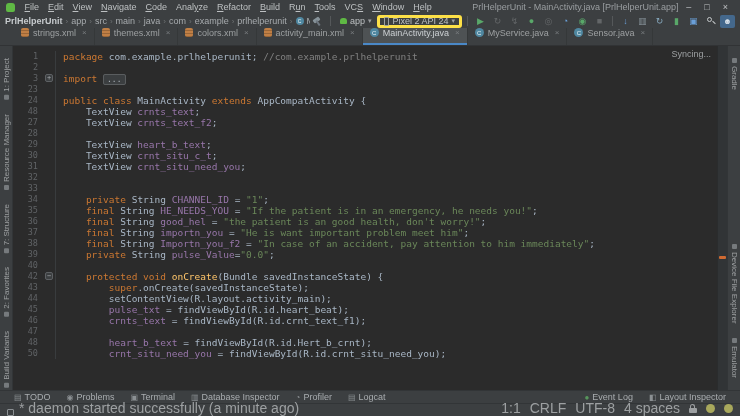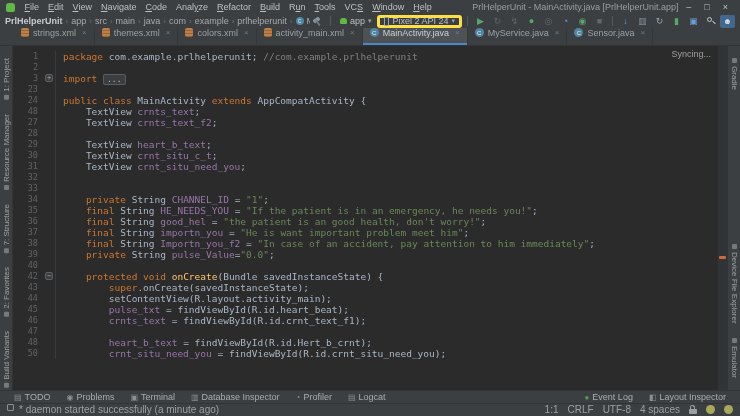--- a/index.html
+++ b/index.html
@@ -86,21 +86,21 @@
 
   
   .bottombar{position:absolute;left:0;right:0;bottom:13px;height:13px;background:#3c3f41;
              border-top:1px solid #323537;display:flex;align-items:center;font-size:9px;padding:0 6px}
   .tw-btn{display:flex;align-items:center;gap:3px;padding:0 8px;color:#a9adb0;white-space:nowrap;cursor:default}
   .tw-ico{font-size:8px;color:#8b9093}
   .bb-right{margin-left:auto;display:flex}
 
   
   .statusbar{position:absolute;left:0;right:0;bottom:0;height:13px;background:#3c3f41;border-top:1px solid #323537;
-             display:flex;align-items:flex-start;font-size:10px;color:#9da0a2;padding:0 7px;gap:5px}
+             display:flex;align-items:flex-end;font-size:14px;color:#9da0a2;padding:0 7px;gap:5px}
   .qa-ico{width:7px;height:7px;border:1px solid #8b9093;border-radius:1px;flex:none}
   .sb-right{margin-left:auto;display:flex;gap:9px;align-items:center}
   .smiley{width:9px;height:9px;border-radius:50%;background:#a8a85c;flex:none}
   .lock-ico{position:relative;width:8px;height:9px}
   .lock-ico i{position:absolute;left:1px;top:0;width:5px;height:5px;border:1px solid #9da0a2;border-bottom:none;border-radius:3px 3px 0 0}
   .lock-ico b{position:absolute;left:0;top:4px;width:8px;height:5px;background:#9da0a2;border-radius:1px}
 </style>
 </head>
 <body>
 

